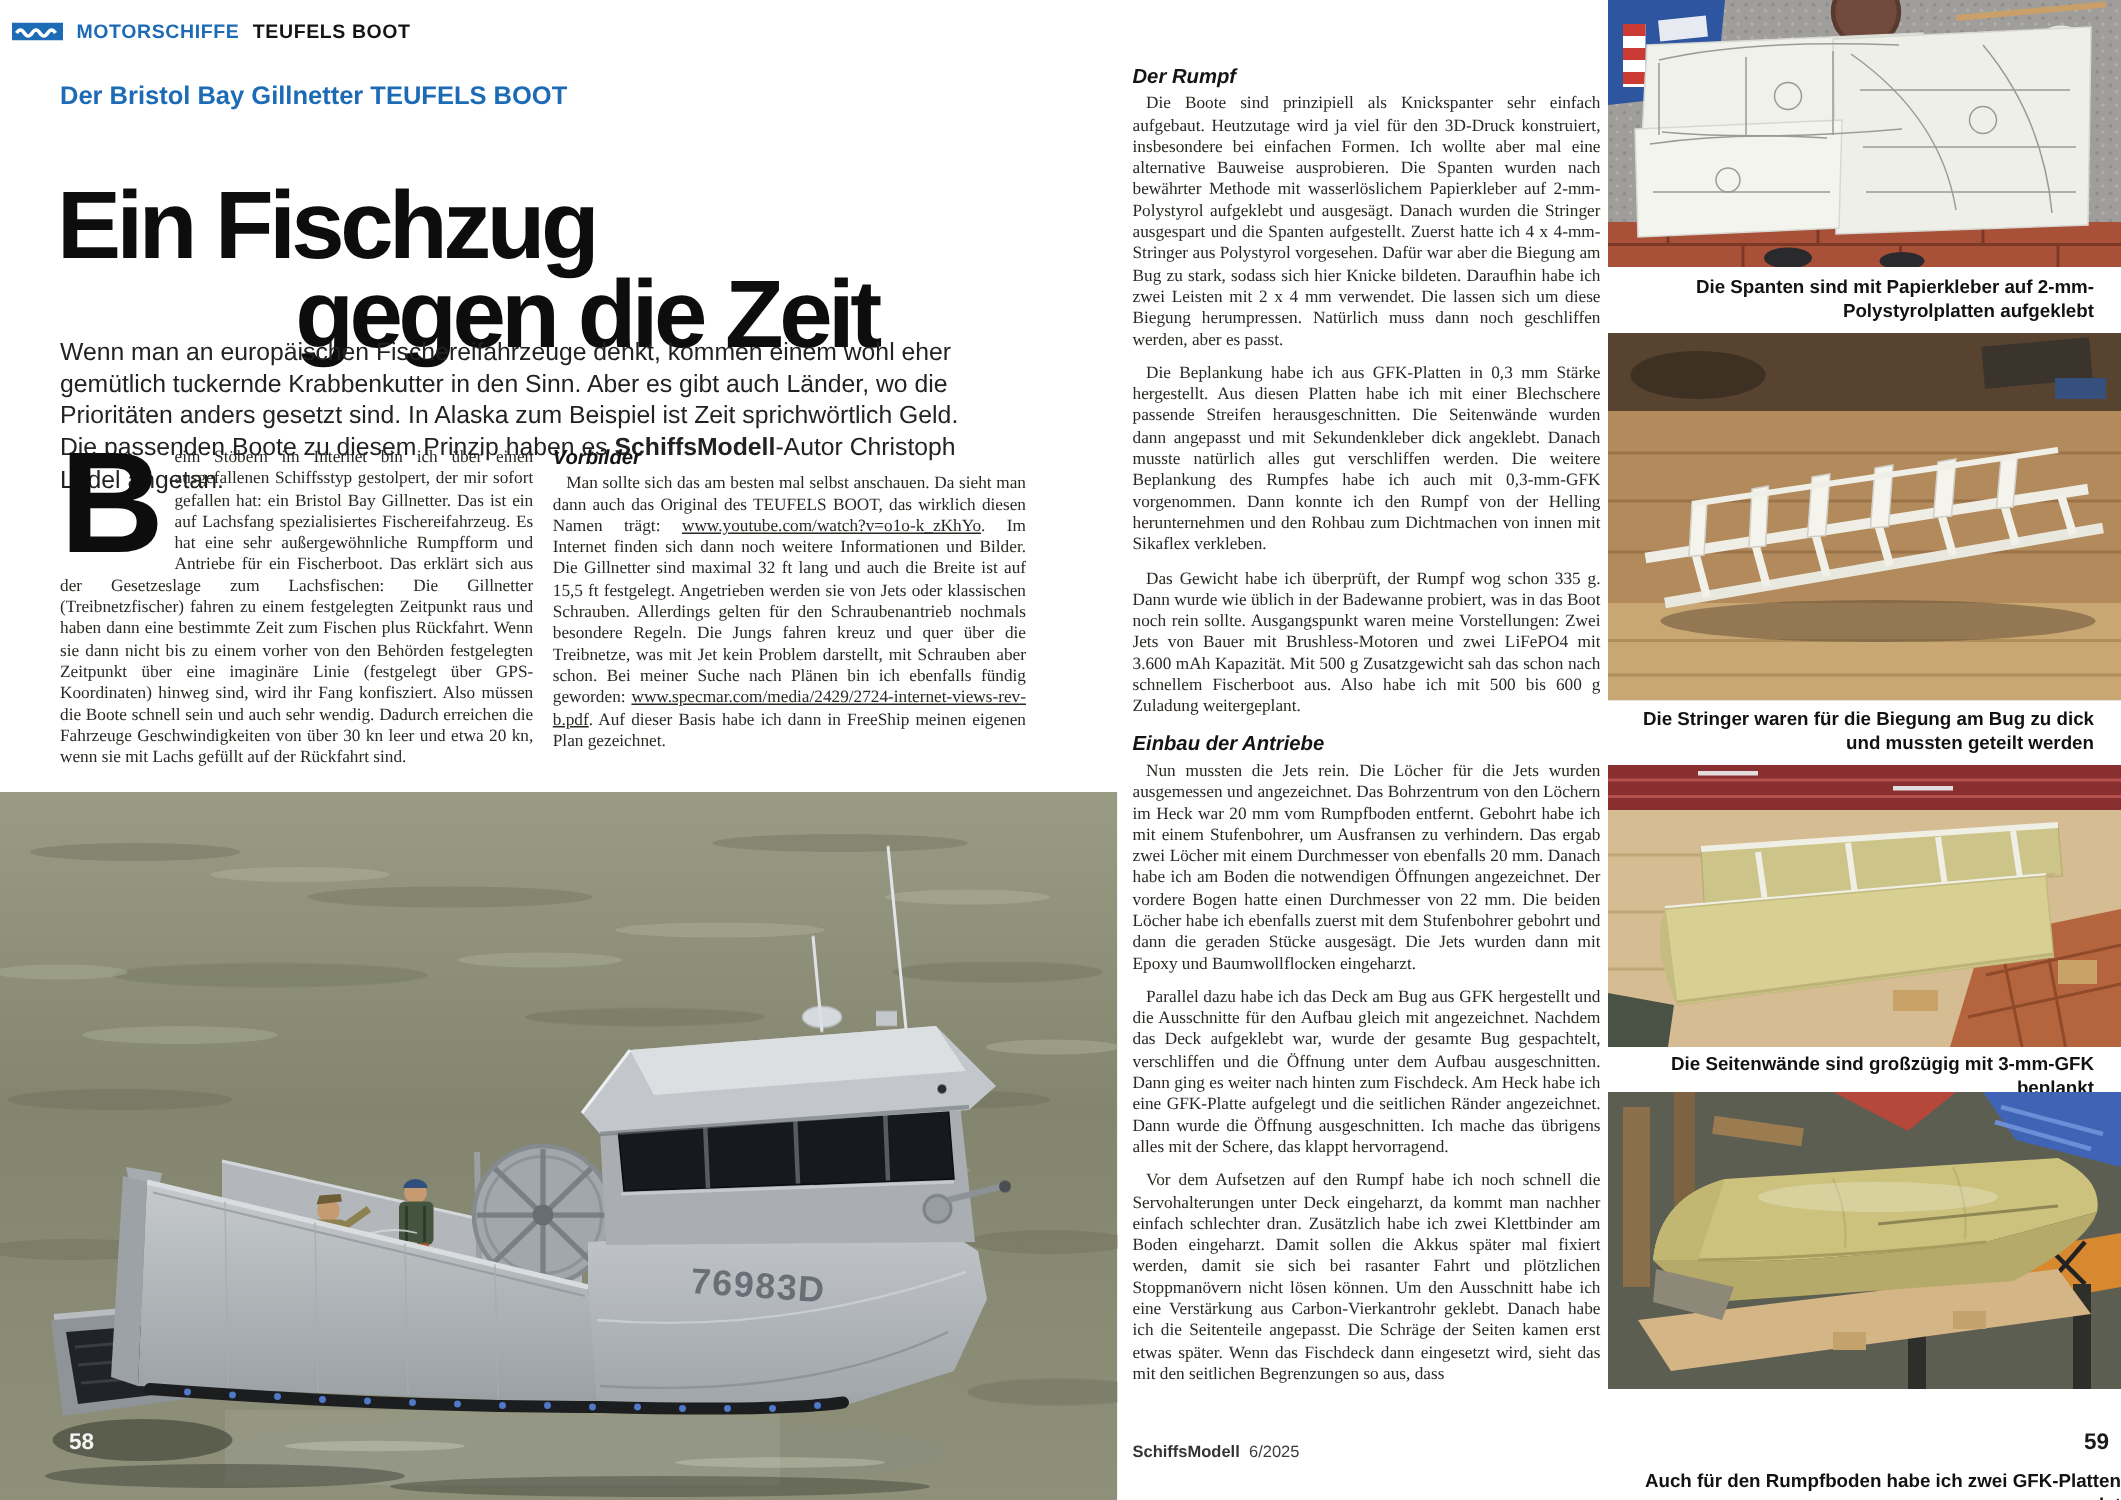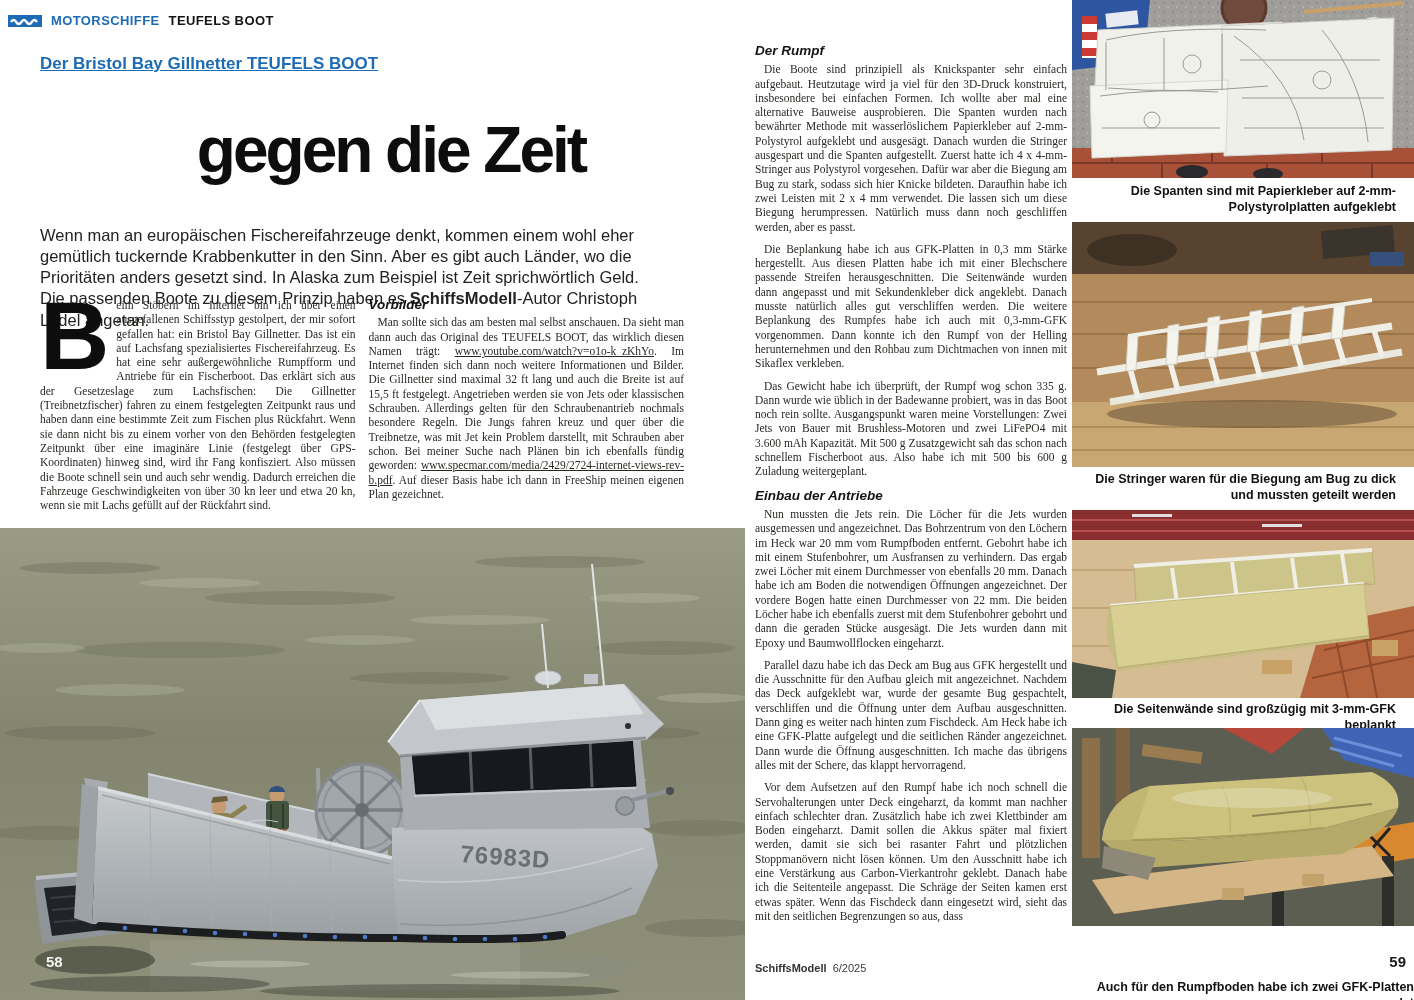--- a/index.html
+++ b/index.html
@@ -3,21 +3,21 @@
 <meta charset="utf-8">
 <style>
   html,body{margin:0;padding:0;background:#e8e8e8;}
   .spread{position:relative;width:1414px;height:1000px;background:#ffffff;overflow:hidden;
           font-family:"Liberation Sans",sans-serif;color:#1c1c1a;}
   
   .topbar{position:absolute;left:8px;top:13px;display:flex;align-items:center;gap:9px;text-align:right;}
   .topbar .sect{font-size:13px;font-weight:bold;letter-spacing:.4px;color:#1d6bb5;}
   .topbar .art{font-size:13px;font-weight:bold;letter-spacing:.4px;color:#141414;}
   
-  .kicker{position:absolute;left:40px;top:54px;font-size:17px;font-weight:bold;color:#1d6bb5;text-decoration:underline;}
+  .kicker{position:absolute;left:40px;top:54px;font-size:17px;font-weight:bold;color:#1d6bb5;}
   .byline{position:absolute;left:430px;top:52px;width:230px;text-align:right;
           font-size:13.5px;font-weight:bold;line-height:1.28;color:#161616;}
   .headline{position:absolute;left:38px;top:78px;width:650px;
             font-weight:900;font-size:64px;line-height:.92;letter-spacing:-3px;color:#0d0d0d;}
   .headline .l2{display:block;padding-left:56px;text-align:center;}
   .intro{position:absolute;left:40px;top:208px;width:622px;
          font-size:16.5px;line-height:1.29;color:#222220;}
   .cols{position:absolute;left:40px;top:298px;width:644px;height:228px;display:flex;gap:13px;}
   .col{width:316px;}
   .serif{font-family:"Liberation Serif",serif;font-size:11.5px;line-height:14.3px;
@@ -55,20 +55,21 @@
     <svg width="34" height="12" viewBox="0 0 34 12">
       <rect x="0" y="0" width="34" height="12" fill="#1d6bb5"></rect>
       <path d="M3,7 q2.6,-4 5.2,0 q2.6,4 5.2,0 q2.6,-4 5.2,0 q2.6,4 5.2,0 q2.6,-4 5.2,0" fill="none" stroke="#ffffff" stroke-width="2.4"></path>
     </svg>
     <span class="sect">MOTORSCHIFFE</span>
     <span class="art">TEUFELS BOOT</span>
   </div>
 
   <div class="kicker">Der Bristol Bay Gillnetter TEUFELS BOOT</div>
   <h1 class="headline">
+    <span>Ein Fischzug</span>
     <span class="l2">gegen die Zeit</span>
   </h1>
   <p class="intro"><span>Wenn man an europäischen Fischereifahrzeuge denkt, kommen einem wohl eher gemütlich tuckernde Krabbenkutter in den Sinn. Aber es gibt auch Länder, wo die Prioritäten anders gesetzt sind. In Alaska zum Beispiel ist Zeit sprichwörtlich Geld. Die passenden Boote zu diesem Prinzip haben es </span><b>SchiffsModell</b><span>-Autor Christoph Ladel angetan.</span></p>
 
   <div class="cols">
     <div class="col serif">
       <p class="noindent"><span class="dropcap">B</span><span>eim Stöbern im Internet bin ich über einen ausgefallenen Schiffsstyp gestolpert, der mir sofort gefallen hat: ein Bristol Bay Gillnetter. Das ist ein auf Lachsfang spezialisiertes Fischereifahrzeug. Es hat eine sehr außergewöhnliche Rumpfform und Antriebe für ein Fischerboot. Das erklärt sich aus der Gesetzeslage zum Lachsfischen: Die Gillnetter (Treibnetzfischer) fahren zu einem festgelegten Zeitpunkt raus und haben dann eine bestimmte Zeit zum Fischen plus Rückfahrt. Wenn sie dann nicht bis zu einem vorher von den Behörden festgelegten Zeitpunkt über eine imaginäre Linie (festgelegt über GPS-Koordinaten) hinweg sind, wird ihr Fang konfisziert. Also müssen die Boote schnell sein und auch sehr wendig. Dadurch erreichen die Fahrzeuge Geschwindigkeiten von über 30 kn leer und etwa 20 kn, wenn sie mit Lachs gefüllt auf der Rückfahrt sind.</span></p>
     </div>
     <div class="col serif">
       <h3 class="subhead">Vorbilder</h3>

